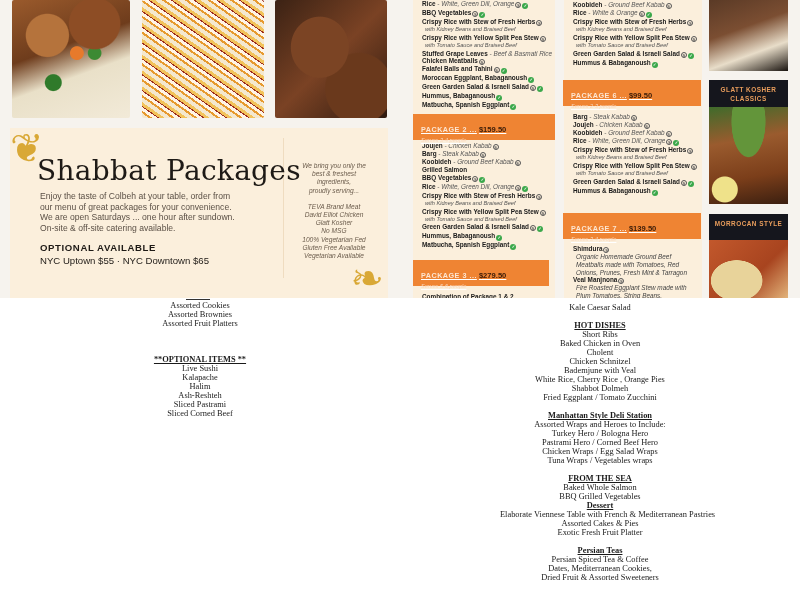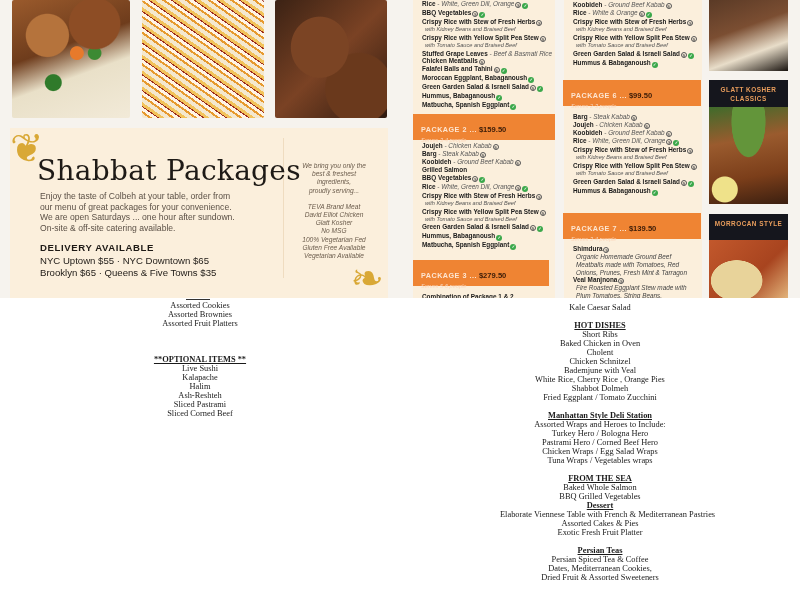--- a/index.html
+++ b/index.html
@@ -42,21 +42,21 @@
   .pkg-items { position: absolute; left: 9px; width: 140px; font-size: 6.4px; line-height: 7.75px; color: #1a1a1a; }
   .pkg-items .it { white-space: nowrap; }
   .pkg-items b { font-weight: bold; }
   .pkg-items i { font-style: italic; color: #555; }
   .pkg-items .sub { font-style: italic; color: #555; padding-left: 3px; font-size: 5.6px; }
   .pkg-items .desc { font-style: italic; color: #444; padding-left: 3px; }
   .badge { display: inline-block; width: 6px; height: 6px; border-radius: 50%; vertical-align: -1px; margin-left: 1px; font-size: 4px; line-height: 6px; text-align: center; font-style: normal; font-weight: bold; }
   .badge-s { border: 0.7px solid #555; color: #555; }
   .badge-v { background: #3ba84b; color: #fff; }
 
-  .pkg-header { position: absolute; background: #ef8433; color: #fff; padding: 4px 0 0 8px; }
+  .pkg-header { position: absolute; background: #ef8433; color: #fff; padding: 4px 0 0 8px; text-decoration: underline; }
   .pkg-header .pkg-name { font-size: 7.2px; font-weight: bold; letter-spacing: 0.5px; color: #fde6d2; }
   .pkg-header .pkg-price { font-size: 7.6px; font-weight: bold; color: #3b1c08; margin-left: 2px; }
   .pkg-header .pkg-serves { font-size: 5.6px; font-style: italic; color: #fbd8bd; margin-top: 1px; }
   .hdr-2 { left: 413px; top: 114px; width: 142px; height: 26px; }
   .hdr-3 { left: 413px; top: 260px; width: 136px; height: 26px; }
   .hdr-6 { left: 563px; top: 80px; width: 138px; height: 26px; }
   .hdr-7 { left: 563px; top: 213px; width: 138px; height: 26px; }
 
   .side-card { position: absolute; left: 709px; width: 79px; overflow: hidden; }
   .side-photo-top { top: 0; height: 71px; background: linear-gradient(160deg, #5a3a26 0%, #7b4e32 40%, #e8ddc9 70%, #1a140f 100%); }
@@ -88,24 +88,23 @@
     <span class="ornament ornament-tl">❦</span>
     <span class="ornament ornament-br">❧</span>
     <div class="shabbat-divider"></div>
     <div class="shabbat-title">Shabbat Packages</div>
     <div class="shabbat-intro">
       <div>Enjoy the taste of Colbeh at your table, order from</div>
       <div>our menu of great packages for your convenience.</div>
       <div>We are open Saturdays ... one hour after sundown.</div>
       <div>On-site &amp; off-site catering available.</div>
     </div>
-    <div class="shabbat-delivery-h">DELIVERY AVAILABLE</div>
+    <div class="shabbat-delivery-h">OPTIONAL AVAILABLE</div>
     <div class="shabbat-delivery">
       <div>NYC Uptown $55 · NYC Downtown $65</div>
-      <div>Brooklyn $65 · Queens &amp; Five Towns $35</div>
     </div>
     <div class="shabbat-side">
       <div>We bring you only the</div>
       <div>best &amp; freshest</div>
       <div>ingredients,</div>
       <div>proudly serving...</div>
       <div class="gap"></div>
       <div>TEVA Brand Meat</div>
       <div>David Elliot Chicken</div>
       <div>Glatt Kosher</div>

